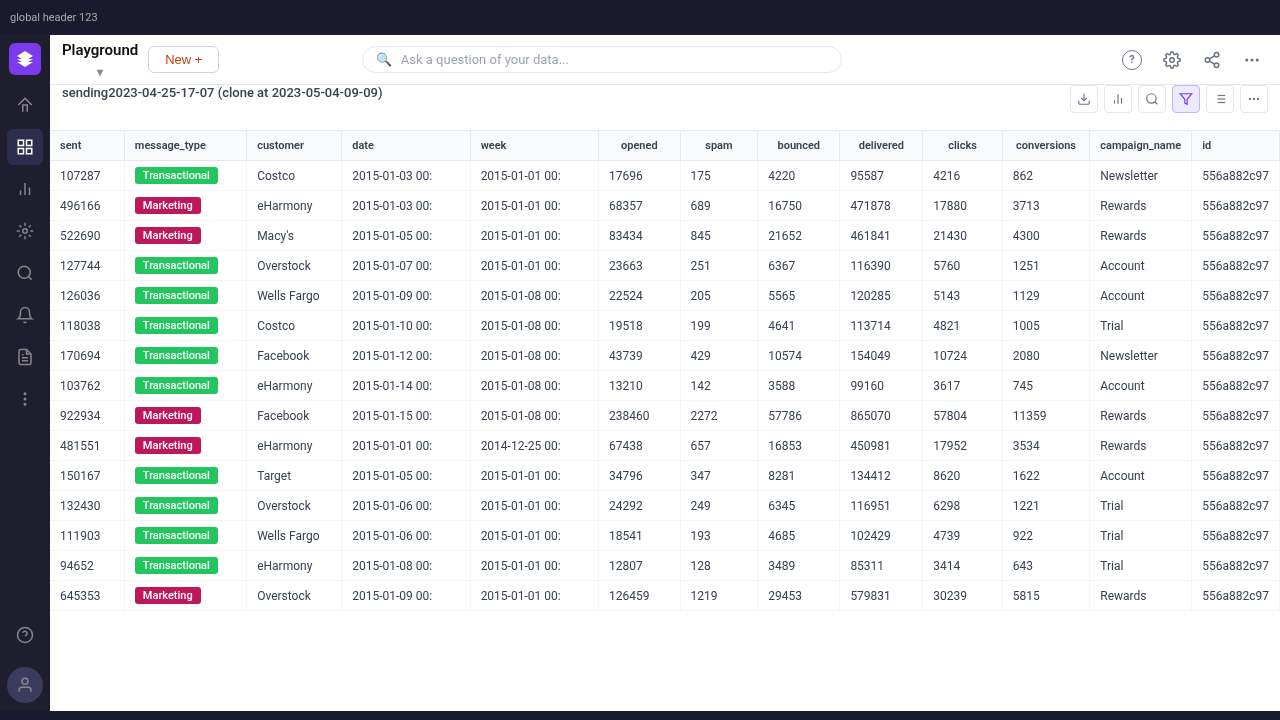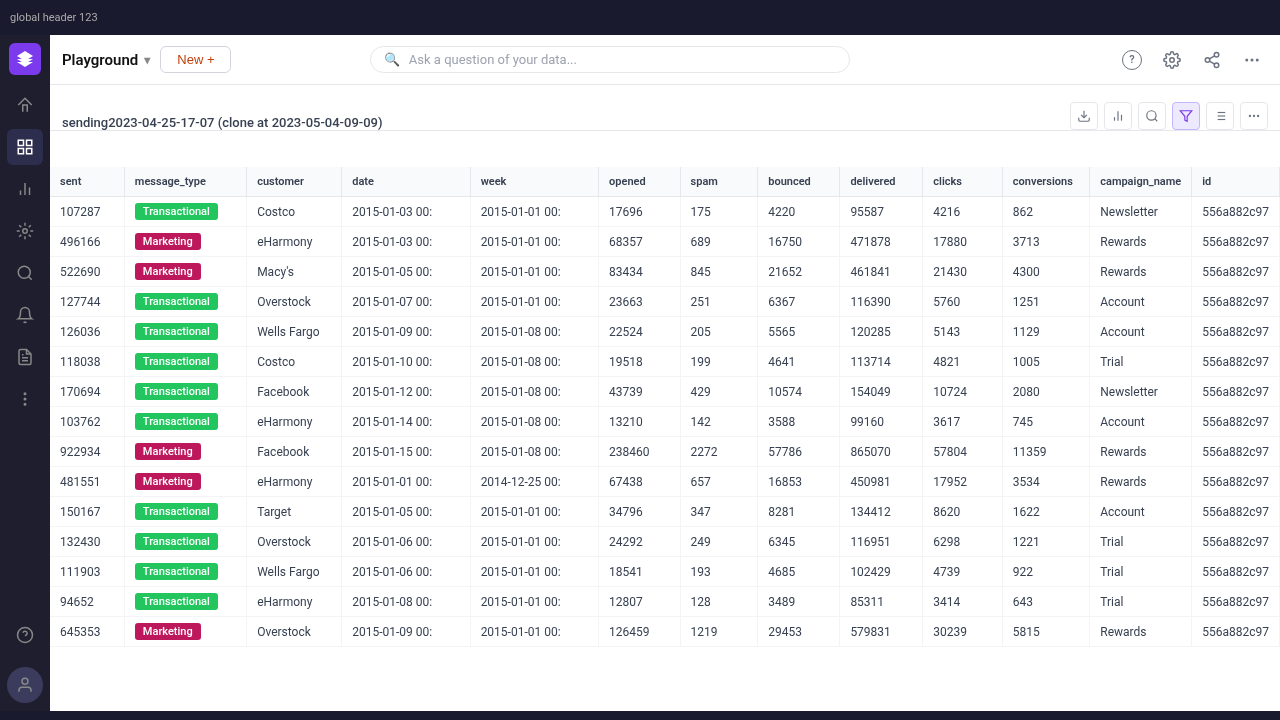--- a/index.html
+++ b/index.html
@@ -36,56 +36,56 @@
     
     .main-area { flex: 1; display: flex; flex-direction: column; overflow: hidden; }
 
     
     .navbar {
       height: 50px; border-bottom: 1px solid #e5e7eb; display: flex;
       align-items: center; padding: 0 12px; gap: 10px; flex-shrink: 0; background: #fff;
     }
     .navbar-brand {
       display: flex; align-items: center; gap: 6px; font-weight: 600;
-      font-size: 15px; color: #111; cursor: pointer;
+      font-size: 15px; color: #111; cursor: pointer; flex-direction: column;
     }
     .navbar-brand-chevron { color: #888; font-size: 12px; }
     .btn-new {
       background: #fff; border: 1px solid #d1d5db; border-radius: 6px;
       padding: 5px 16px; font-size: 13px; font-weight: 500; cursor: pointer;
       color: #c2410c;
     }
     .navbar-search {
       flex: 1; max-width: 480px; margin: 0 auto; display: flex;
       align-items: center; gap: 8px; border: 1px solid #e5e7eb; border-radius: 20px;
       padding: 5px 14px; color: #9ca3af; font-size: 13px; cursor: text;
     }
     .navbar-actions { display: flex; align-items: center; gap: 8px; margin-left: auto; }
     .navbar-action-btn {
       width: 32px; height: 32px; display: flex; align-items: center; justify-content: center;
       border-radius: 6px; cursor: pointer; color: #6b7280;
     }
 
     
     .table-header-bar {
-      height: 46px; display: flex; align-items: flex-end; padding: 0 12px;
+      height: 46px; display: flex; align-items: flex-start; padding: 0 12px;
       border-bottom: 1px solid #e5e7eb; gap: 8px; flex-shrink: 0; background: #fff;
     }
     .table-title { font-size: 13px; color: #374151; font-weight: 500; flex: 1; }
     .table-header-actions { display: flex; align-items: center; gap: 6px; }
     .tbl-action-btn {
       width: 28px; height: 28px; display: flex; align-items: center; justify-content: center;
       border-radius: 4px; cursor: pointer; color: #6b7280; border: 1px solid #e5e7eb;
       background: #fff;
     }
     .tbl-action-btn.active { background: #ede9fe; color: #7c3aed; border-color: #c4b5fd; }
 
     
     .table-container { flex: 1; overflow: auto; }
-    table { width: 100%; border-collapse: collapse; font-size: 12px; margin-top: 36px; }
+    table { width: 100%; border-collapse: collapse; font-size: 12px; }
     thead tr { background: #f9fafb; border-bottom: 1px solid #e5e7eb; position: sticky; top: 0; z-index: 10; }
     thead th {
       padding: 8px 10px; text-align: left; font-weight: 600; color: #374151;
       border-right: 1px solid #e5e7eb; white-space: nowrap; font-size: 11px;
       cursor: pointer; user-select: none;
     }
     tbody tr { border-bottom: 1px solid #f3f4f6; }
     tbody td {
       padding: 6px 10px; border-right: 1px solid #f3f4f6;
       white-space: nowrap; overflow: hidden; text-overflow: ellipsis; max-width: 160px;
@@ -94,21 +94,21 @@
     .badge {
       display: inline-block; padding: 2px 8px; border-radius: 3px;
       font-size: 11px; font-weight: 500; color: #fff;
     }
     .badge-transactional { background: #22c55e; }
     .badge-marketing { background: #be185d; }
     .col-sent { width: 80px; }
     .col-msg { width: 130px; }
     .col-customer { width: 100px; }
     .col-date { width: 140px; }
-    .col-num { width: 90px; }
+    .col-num { width: 90px; text-align: center; }
   </style>
 </head>
 <body>
 
 <div class="global-header">
   <span>global header 123</span>
 </div>
 
 <div class="app-layout">
 

